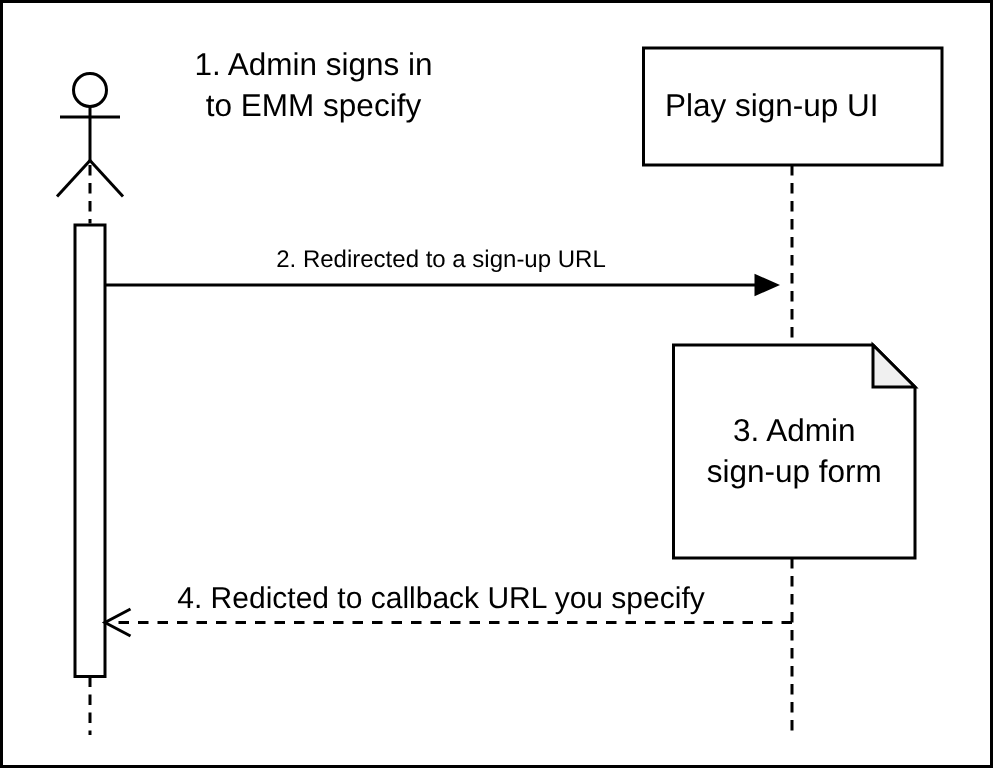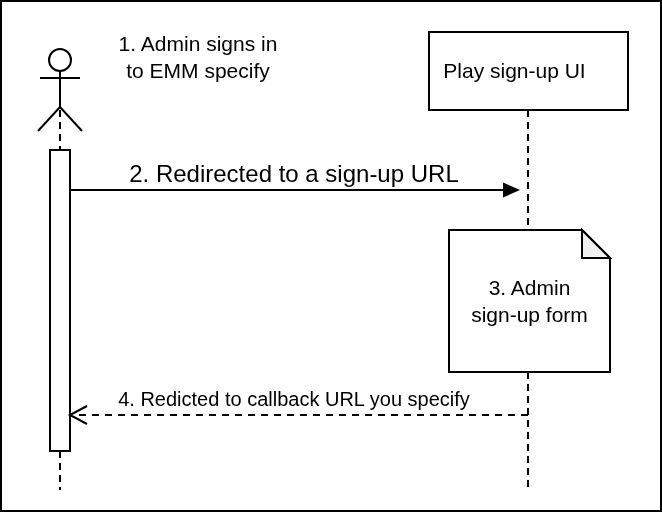--- a/index.html
+++ b/index.html
@@ -8,32 +8,32 @@
     width: 662px;
     height: 512px;
     background: #ffffff;
     font-family: "Liberation Sans", sans-serif;
     color: #000000;
     overflow: hidden;
   }
   .canvas svg { position: absolute; top: 0; left: 0; }
   .label { position: absolute; text-align: center; white-space: nowrap; }
   .label-step1 {
-    left: 98px; top: 30px; width: 200px;
+    left: 109px; top: 30px; width: 200px;
     font-size: 21px; line-height: 27px;
   }
   .label-step1 span { display: block; }
   .label-participant {
     left: 429px; top: 32px; width: 171px; height: 78px;
     display: flex; align-items: center; justify-content: center;
     font-size: 21px;
   }
   .label-step2 {
     left: 70px; top: 163px; width: 448px;
-    font-size: 24px; line-height: 22px;
+    font-size: 16px; line-height: 22px;
   }
   .label-note {
     left: 449px; top: 230px; width: 161px; height: 142px;
     display: flex; flex-direction: column; align-items: center; justify-content: center;
     font-size: 21px; line-height: 27.5px; border-radius: 28px;
   }
   .label-step4 {
     left: 99px; top: 388px; width: 390px;
     font-size: 20px; line-height: 22px;
   }

